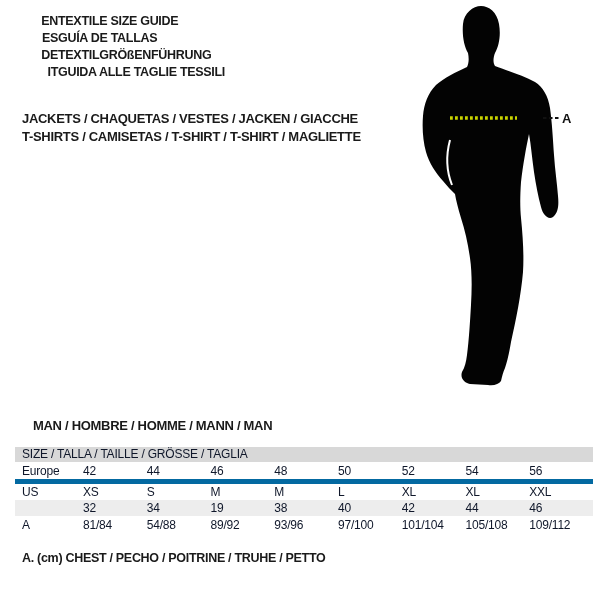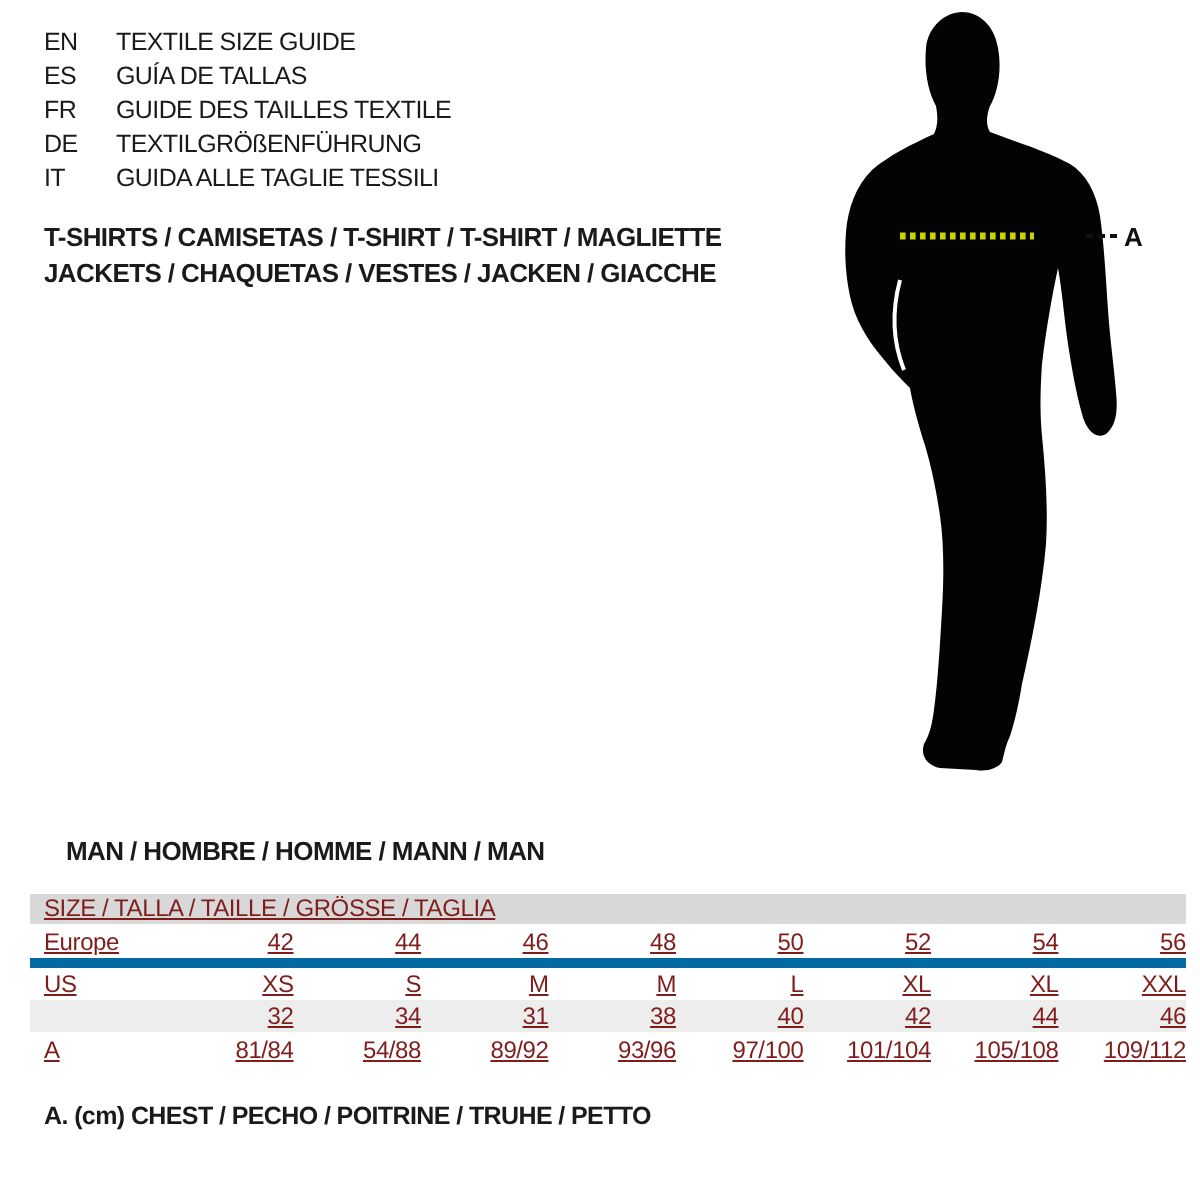--- a/index.html
+++ b/index.html
@@ -1,38 +1,38 @@
 <!DOCTYPE html>
 <html><head>
 <meta charset="utf-8">
 <style>
   html,body{margin:0;padding:0;background:#fff;}
   #page{position:relative;width:600px;height:600px;background:#ffffff;overflow:hidden;
         font-family:"Liberation Sans","DejaVu Sans",sans-serif;color:#1a1a1a;}
 
   
   .lang-list{position:absolute;left:22px;top:13px;}
-  .lang-row{display:flex;height:17px;line-height:17px;font-size:12.5px;font-weight:normal;letter-spacing:-0.3px;}
+  .lang-row{display:flex;height:17px;line-height:17px;font-size:12.5px;font-weight:bold;letter-spacing:-0.3px;text-align:right;}
   .lang-code{width:36px;flex:0 0 36px;}
 
   
   .cats{position:absolute;left:22px;top:110px;font-size:13px;font-weight:bold;letter-spacing:-0.3px;line-height:17.5px;}
 
   
   .figure-svg{position:absolute;left:0;top:0;}
 
   
   .man-title{position:absolute;left:22px;top:418px;font-size:13px;font-weight:bold;letter-spacing:-0.3px;margin-left:11px;}
 
   
   .size-table-wrap{position:absolute;left:15px;top:447px;width:578px;}
-  table.size-table{border-collapse:collapse;table-layout:fixed;width:578px;font-size:12px;letter-spacing:-0.2px;color:#7f1d1d;text-decoration:underline;}
+  table.size-table{border-collapse:collapse;table-layout:fixed;width:578px;font-size:12px;letter-spacing:-0.2px;color:#0f172a;}
   table.size-table col.c-label{width:68px;}
   table.size-table th{background:#d8d8d8;font-weight:normal;text-align:left;height:14px;padding:0 0 1px 7px;font-size:12px;}
-  table.size-table td{height:16px;padding:0;text-align:right;font-weight:normal;}
+  table.size-table td{height:16px;padding:0;text-align:left;font-weight:normal;}
   table.size-table td.lbl{text-align:left;padding-left:7px;}
   table.size-table tr.row-0 td{border-bottom:5px solid #0369a1;height:17px;}
   table.size-table tr.row-2 td{background:#ededed;}
   table.size-table tr.row-3 td{height:17px;}
 
   
   .footnote{position:absolute;left:22px;top:551px;font-size:12.5px;font-weight:bold;letter-spacing:-0.3px;text-align:center;}
 </style>
 </head>
 <body>
@@ -42,36 +42,32 @@
   <div class="lang-list">
     <div class="lang-row">
       <span class="lang-code">EN</span>
       <span class="lang-label">TEXTILE SIZE GUIDE</span>
     </div>
     <div class="lang-row">
       <span class="lang-code">ES</span>
       <span class="lang-label">GUÍA DE TALLAS</span>
     </div>
     <div class="lang-row">
-      <span class="lang-code">FR</span>
-      <span class="lang-label">GUIDE DES TAILLES TEXTILE</span>
-    </div>
-    <div class="lang-row">
       <span class="lang-code">DE</span>
       <span class="lang-label">TEXTILGRÖßENFÜHRUNG</span>
     </div>
     <div class="lang-row">
       <span class="lang-code">IT</span>
       <span class="lang-label">GUIDA ALLE TAGLIE TESSILI</span>
     </div>
   </div>
 
   <div class="cats">
+    <div>JACKETS / CHAQUETAS / VESTES / JACKEN / GIACCHE</div>
     <div>T-SHIRTS / CAMISETAS / T-SHIRT / T-SHIRT / MAGLIETTE</div>
-    <div>JACKETS / CHAQUETAS / VESTES / JACKEN / GIACCHE</div>
   </div>
 
   <svg class="figure-svg" width="600" height="400" viewBox="0 0 600 400" xmlns="http://www.w3.org/2000/svg">
     <path fill="#030303" d="
       M481,6
       C489,6 497,12 499,24
       C501,35 499,46 495,53
       C493,58 493,63 495,66
       C505,70 522,75 535,82
       C543,87 548,96 550,108
@@ -149,21 +145,21 @@
           <td>M</td>
           <td>L</td>
           <td>XL</td>
           <td>XL</td>
           <td>XXL</td>
         </tr>
         <tr class="row-2">
           <td class="lbl"></td>
           <td>32</td>
           <td>34</td>
-          <td>31</td>
+          <td>19</td>
           <td>38</td>
           <td>40</td>
           <td>42</td>
           <td>44</td>
           <td>46</td>
         </tr>
         <tr class="row-3">
           <td class="lbl">A</td>
           <td>81/84</td>
           <td>54/88</td>

